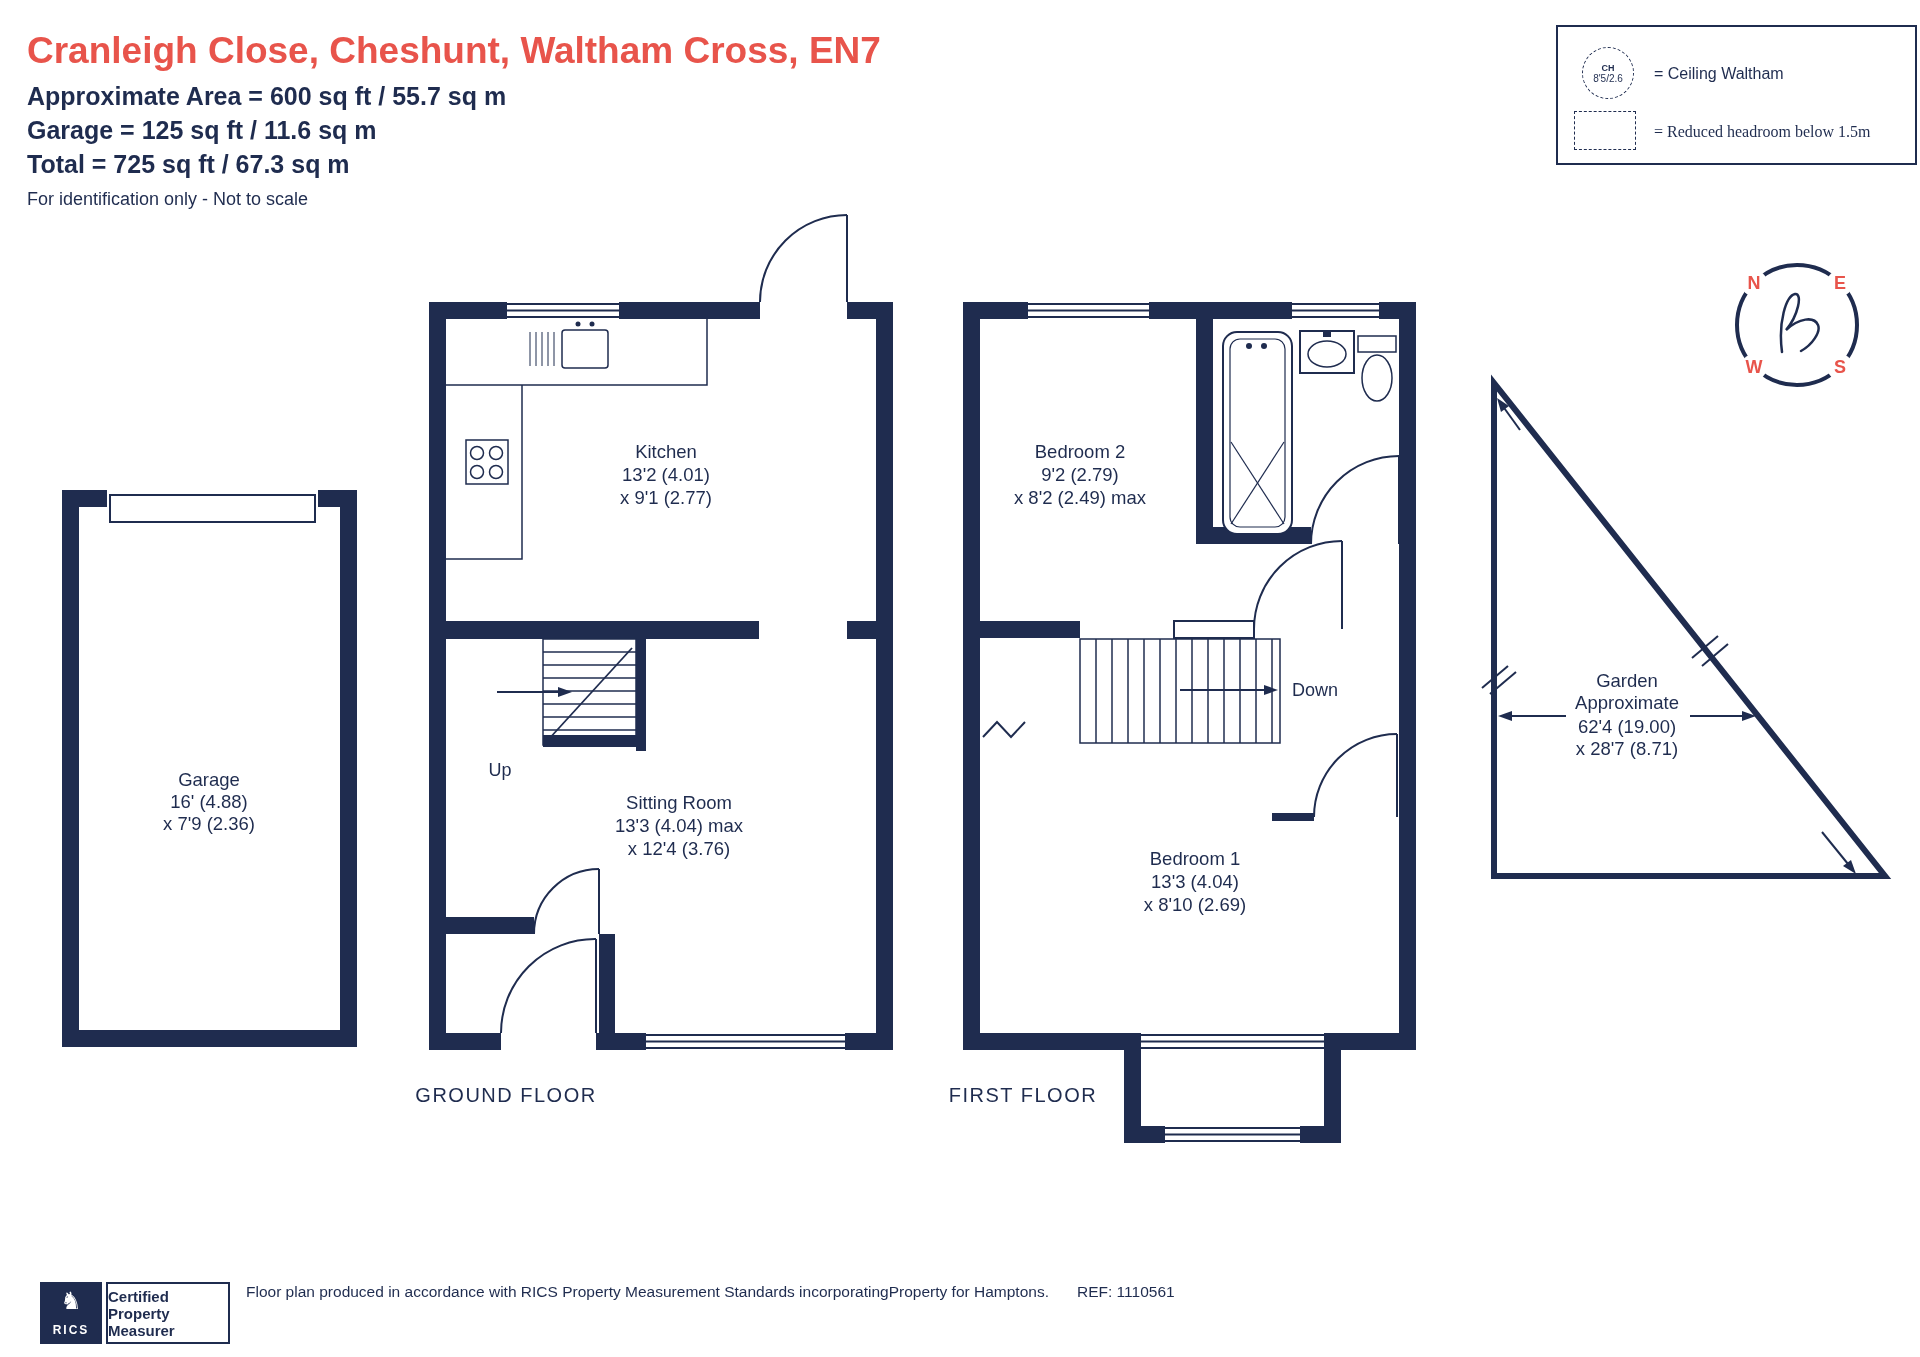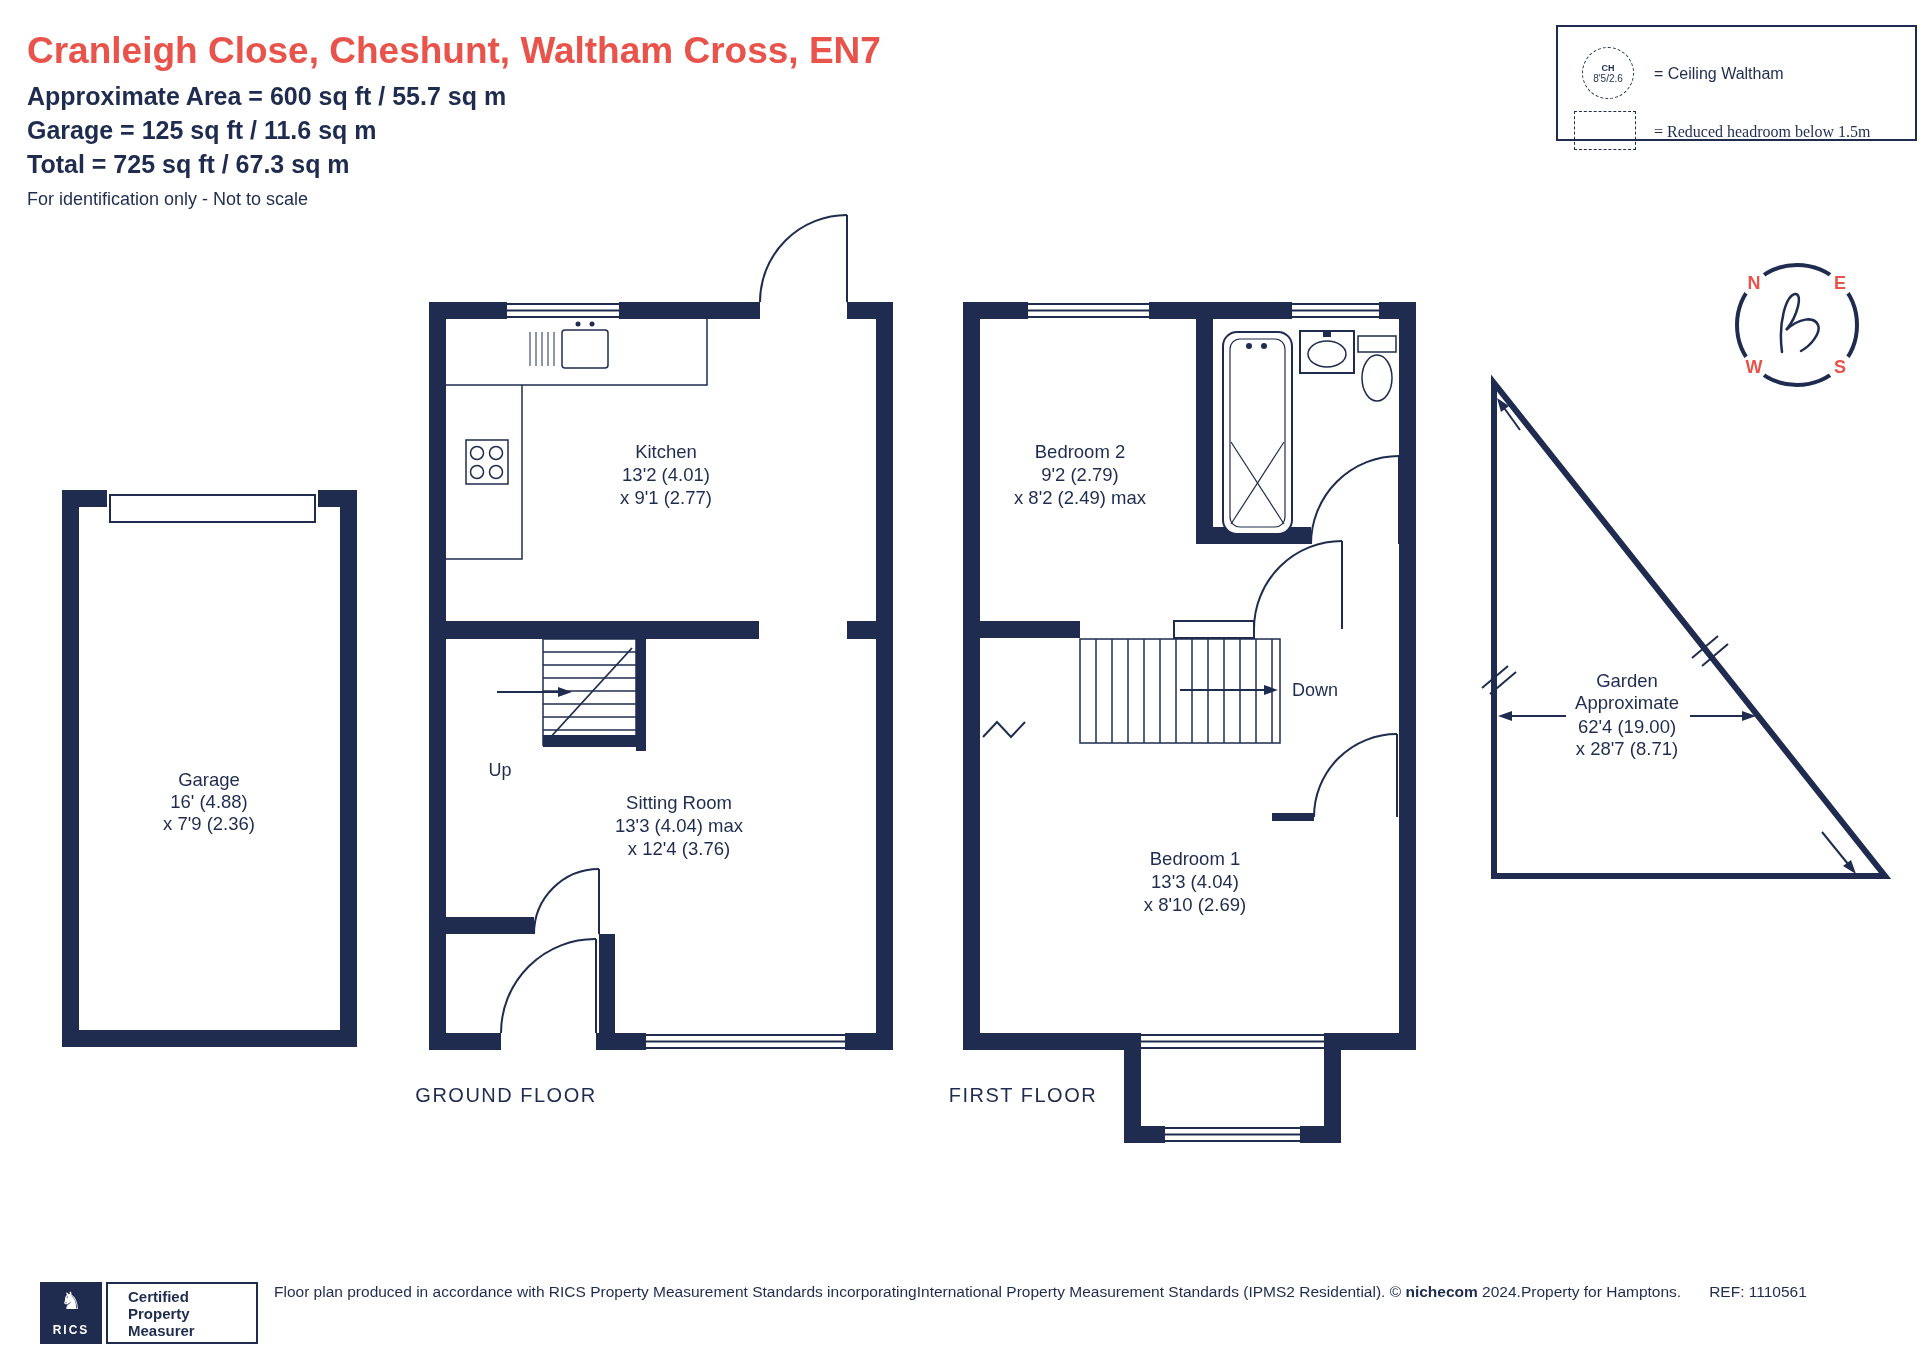--- a/index.html
+++ b/index.html
@@ -8,21 +8,21 @@
   body{ position:relative; background:#fff; overflow:hidden;
         font-family:"Liberation Sans", sans-serif; color:var(--navy); }
   .abs{ position:absolute; }
 
   
   .title{ left:27px; top:30px; font-size:37px; font-weight:bold; color:var(--coral); }
   .area-line{ left:27px; font-size:25px; font-weight:bold; }
   .disclaimer{ left:27px; top:189px; font-size:18px; }
 
   
-  .legend{ left:1556px; top:25px; width:361px; height:116px; border:2px solid var(--navy); }
+  .legend{ left:1556px; top:25px; width:361px; height:140px; border:2px solid var(--navy); }
   .legend-circle{ position:absolute; left:24px; top:20px; width:52px; height:52px;
                   border:1.5px dashed var(--navy); border-radius:50%;
                   display:flex; flex-direction:column; align-items:center; justify-content:center; }
   .legend-circle .ch1{ font-size:9px; font-weight:bold; }
   .legend-circle .ch2{ font-size:10px; }
   .legend-rect{ position:absolute; left:16px; top:84px; width:62px; height:39px;
                 border:1.5px dashed var(--navy); }
   .legend-label{ position:absolute; left:96px; font-size:16px; }
   .legend-label.l1{ top:38px; }
   .legend-label.l2{ top:96px;font-family:Liberation Serif, serif; }
@@ -39,22 +39,22 @@
   .dir-label{ font-size:18px; }
   .floor-label{ font-size:20px; letter-spacing:1.5px; text-anchor:middle; }
   .compass-letter{ font-size:18px; font-weight:bold; fill:var(--coral); text-anchor:middle; }
 
   
   .footer{ left:40px; top:1282px; display:flex; align-items:stretch; }
   .rics-box{ width:62px; height:62px; background:var(--navy); color:#fff;
              display:flex; flex-direction:column; align-items:center; justify-content:center; }
   .rics-lion{ font-size:24px; line-height:24px; }
   .rics-text{ font-size:12px; font-weight:bold; letter-spacing:2px; margin-top:10px; }
-  .cert-box{ width:152px; height:62px; border:2px solid var(--navy); margin-left:4px;
-             padding-left:20px; display:flex; flex-direction:column; justify-content:center; }
+  .cert-box{ width:124px; height:62px; border:2px solid var(--navy); margin-left:4px;
+             padding-left:0; display:flex; flex-direction:column; justify-content:center; }
   .cert-box div{ font-size:15px; font-weight:bold; line-height:17px; }
   .footer-text{ margin-left:16px; font-size:15.5px; line-height:20px;
                 display:flex; flex-direction:row; justify-content:center; }
   .brand{ font-weight:bold; }
   .ref{ margin-left:28px; }
 </style>
 </head>
 <body>
 
 <div class="abs title">Cranleigh Close, Cheshunt, Waltham Cross, EN7</div>
@@ -313,19 +313,16 @@
     <div class="rics-text">RICS</div>
   </div>
   <div class="cert-box">
     <div>Certified</div>
     <div>Property</div>
     <div>Measurer</div>
   </div>
   <div class="footer-text">
     <div>Floor plan produced in accordance with RICS Property Measurement Standards incorporating</div>
     <div>
-      <span>International Property Measurement Standards (IPMS2 Residential).  © </span><span class="brand">nichecom</span><span> 2024.</span>
-    </div>
-    <div>
       <span>Property for Hamptons.</span><span class="ref">REF: 1110561</span>
     </div>
   </div>
 </div>
 
 </body></html>

